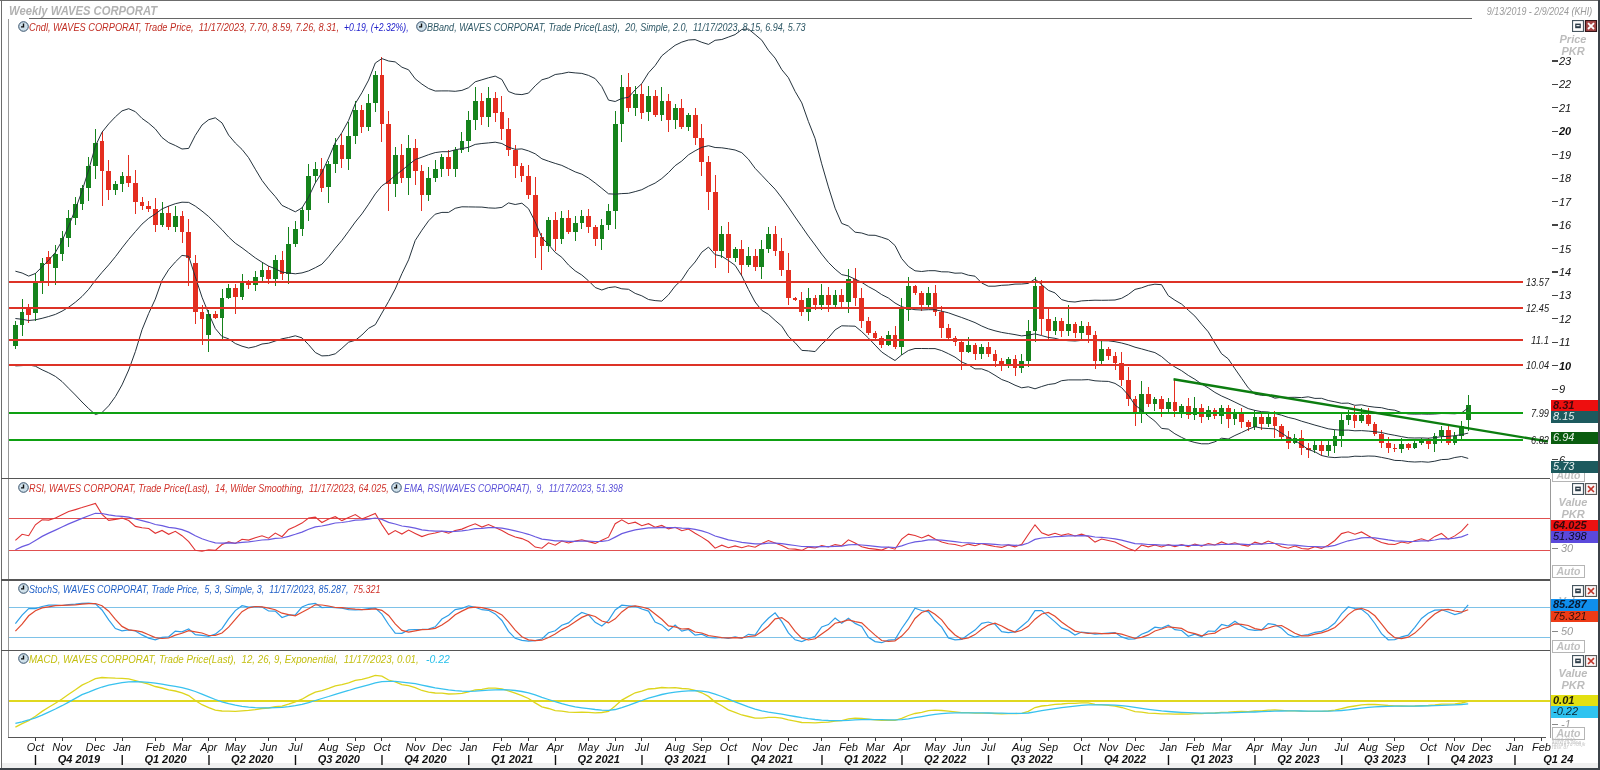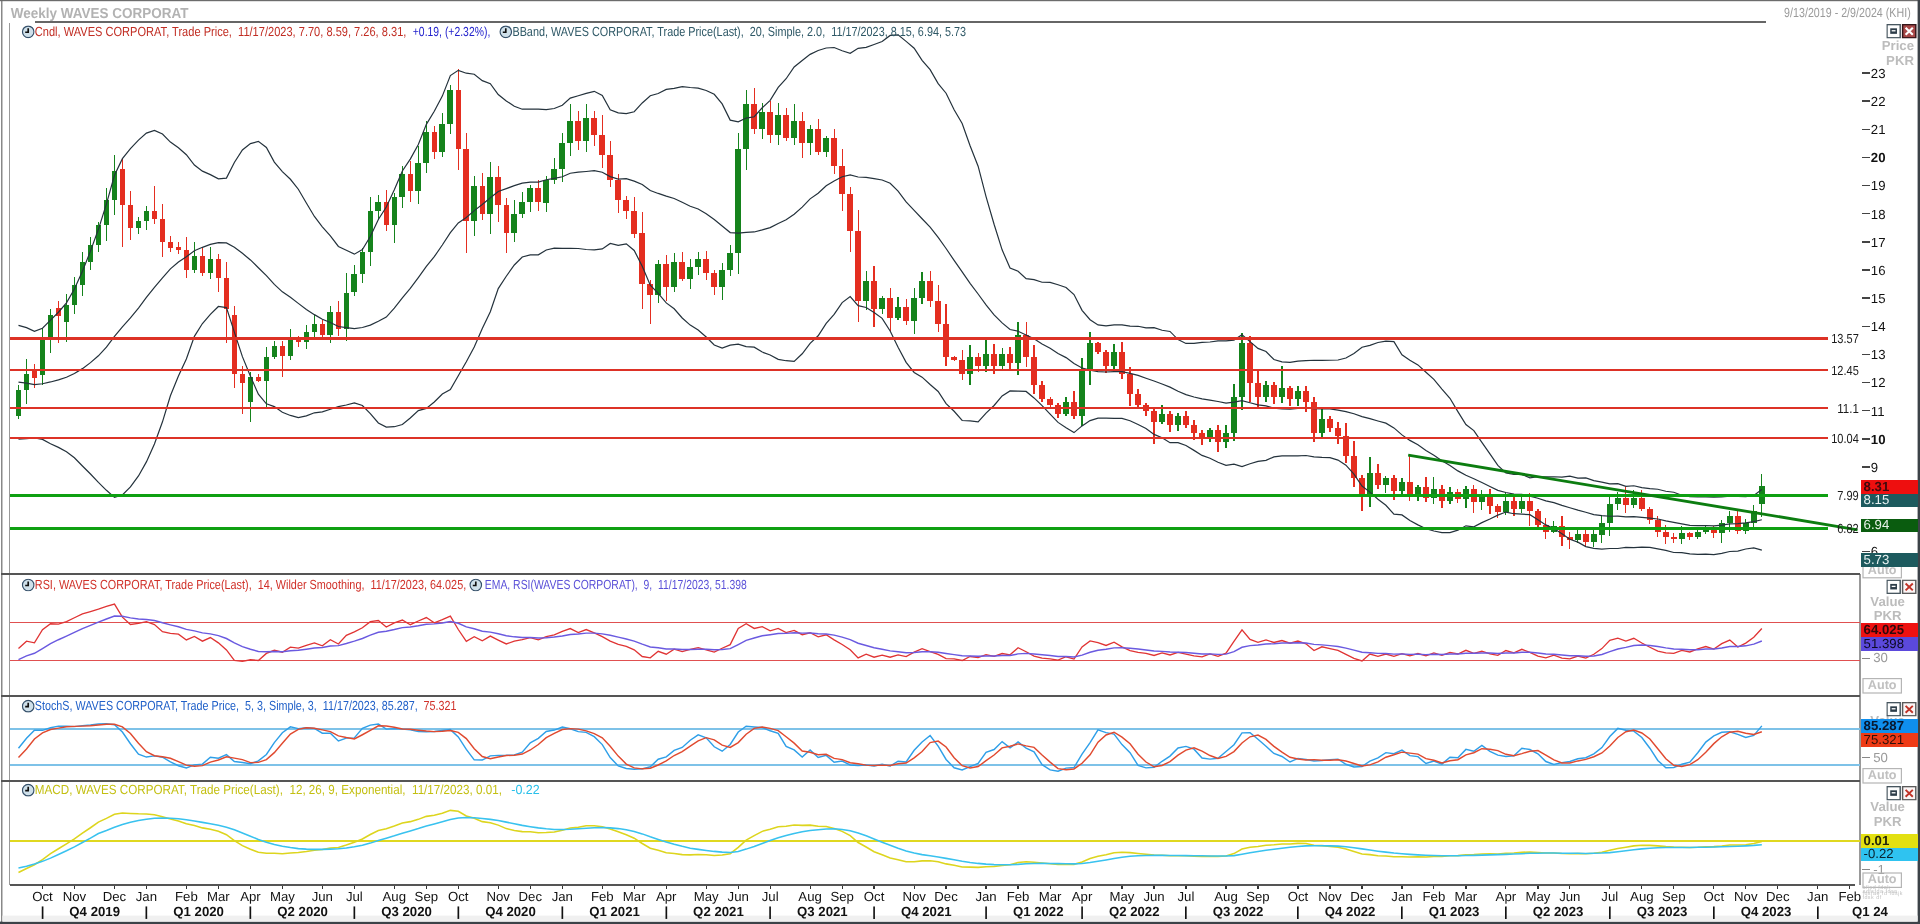--- a/index.html
+++ b/index.html
@@ -1,15 +1,15 @@
 <!DOCTYPE html>
 <html><head><meta charset="utf-8"><style>
 body{margin:0;background:#fff;font-family:'Liberation Sans',sans-serif;}
 .t11{font-size:11px;white-space:pre;}
-#win{position:relative;z-index:0;width:1600px;height:770px;overflow:hidden;background:#fff;}
+#win{position:relative;z-index:0;width:1600px;height:770px;overflow:hidden;background:#fff;font-style:italic;}
 </style></head><body>
 <div id="win">
 <div style="position:absolute;left:0;top:0;width:1600px;height:1px;background:#6c6c6c"></div>
 <div style="position:absolute;left:1px;top:0;width:1px;height:770px;background:#6c6c6c"></div>
 <div style="position:absolute;left:1598px;top:0;width:2px;height:770px;background:#3c4248"></div>
 <div style="position:absolute;left:0;top:768px;width:1600px;height:2px;background:#3c4248"></div>
 <div style="position:absolute;left:2px;top:763px;width:1596px;height:5px;background:#f0f0f0"></div>
 <div class="t11" style="position:absolute;left:9px;top:4px;font-size:12px;font-weight:bold;color:#b2b2b2;transform:scaleX(0.937);transform-origin:0 0">Weekly WAVES CORPORAT</div>
 <div class="t11" style="position:absolute;right:8px;top:5px;color:#9a9a9a;transform:scaleX(0.81);transform-origin:100% 0">9/13/2019 - 2/9/2024 (KHI)</div>
 <svg width="1600" height="770" viewBox="0 0 1600 770" xmlns="http://www.w3.org/2000/svg" style="position:absolute;left:0;top:0" shape-rendering="crispEdges">
@@ -748,21 +748,21 @@
       <path d="M5.5 2.6 L5.5 5.9 L3 5.9" stroke="#101010" stroke-width="1.4" fill="none"></path>
     </svg>
 <div class="t11" style="position:absolute;left:29px;top:583px;color:#2060c8;transform:scaleX(0.815);transform-origin:0 0">StochS, WAVES CORPORAT, Trade Price,  5, 3, Simple, 3,  11/17/2023, 85.287,</div>
 <div class="t11" style="position:absolute;left:352.5px;top:583px;color:#d03028;transform:scaleX(0.815);transform-origin:0 0">75.321</div>
 <svg style="position:absolute;left:18px;top:653px" width="11" height="11" viewBox="0 0 11 11">
       <circle cx="5.5" cy="5.5" r="4.8" fill="#cfe0ea" stroke="#35506a" stroke-width="1"></circle>
       <path d="M5.5 2.6 L5.5 5.9 L3 5.9" stroke="#101010" stroke-width="1.4" fill="none"></path>
     </svg>
 <div class="t11" style="position:absolute;left:29px;top:653px;color:#c3bf10;transform:scaleX(0.884);transform-origin:0 0">MACD, WAVES CORPORAT, Trade Price(Last),  12, 26, 9, Exponential,  11/17/2023, 0.01,</div>
 <div class="t11" style="position:absolute;left:426px;top:653px;color:#29c0ea;transform:scaleX(0.95);transform-origin:0 0">-0.22</div>
-<div class="t11" style="position:absolute;left:1551px;top:33px;width:44px;text-align:right;font-weight:bold;color:#bcbcbc">Price<br>PKR</div>
+<div class="t11" style="position:absolute;left:1551px;top:33px;width:44px;text-align:center;font-weight:bold;color:#bcbcbc">Price<br>PKR</div>
 <div class="t11" style="position:absolute;left:1551px;top:496px;width:44px;text-align:center;font-weight:bold;color:#bcbcbc">Value<br>PKR</div>
 <div class="t11" style="position:absolute;left:1551px;top:667px;width:44px;text-align:center;font-weight:bold;color:#bcbcbc">Value<br>PKR</div>
 <div class="t11" style="position:absolute;left:1551px;top:595px;width:44px;text-align:center;font-weight:bold;color:#bcbcbc;z-index:-1">Value<br>PKR</div>
 <svg style="position:absolute;left:1572px;top:20px" width="26" height="12" viewBox="0 0 26 12">
       <rect x="0.5" y="0.5" width="11" height="11" fill="#fdfdfd" stroke="#47565f" stroke-width="1.2"></rect>
       <rect x="3.2" y="3.6" width="5.6" height="4.6" fill="#2c3c48"></rect>
       <rect x="4.4" y="5.1" width="3.2" height="1.1" fill="#fff"></rect>
       <rect x="13.5" y="0.5" width="11" height="11" fill="#a84848" stroke="#331418" stroke-width="1.2"></rect>
       <path d="M16 3.2 L22 9 M22 3.2 L16 9" stroke="#fff" stroke-width="1.8"></path>
     </svg>

